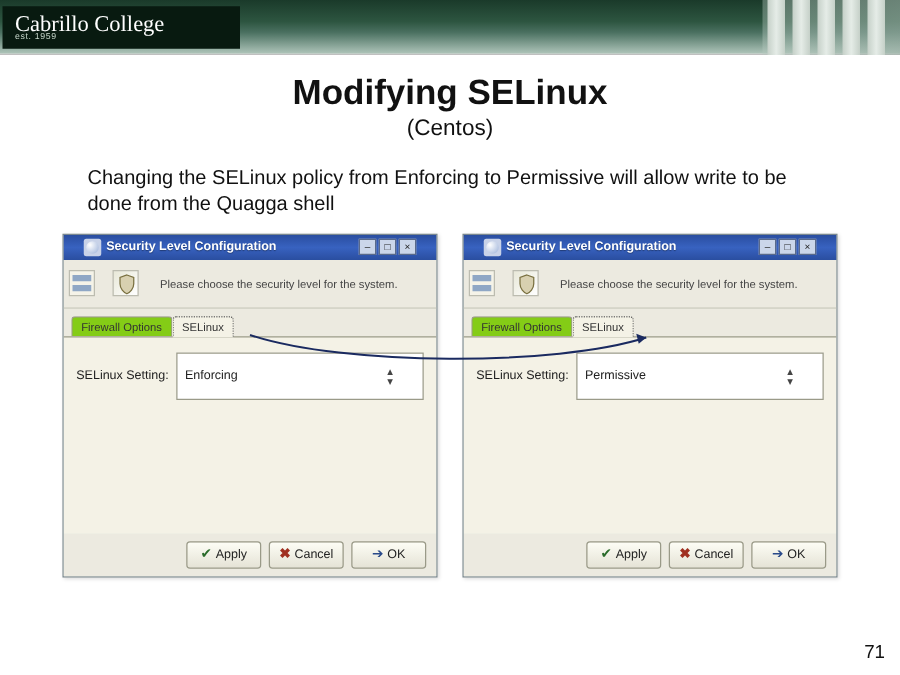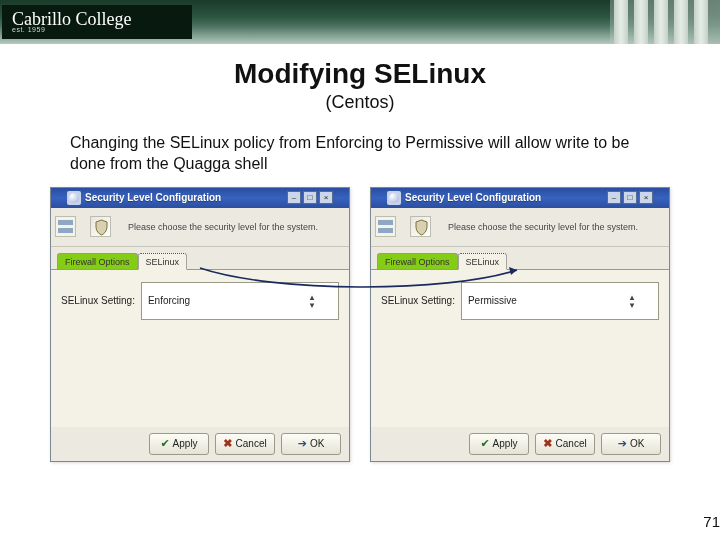--- a/index.html
+++ b/index.html
@@ -268,21 +268,21 @@
   .arrow-line {
     position: absolute;
     left: 195px;
     top: 78px;
     width: 330px;
     height: 30px;
     pointer-events: none;
   }
   .page-number {
     position: absolute;
-    right: 0;
+    right: 12px;
     bottom: 10px;
     font-size: 15px;
     color: #111;
   }
 </style>
 </head>
 <body>
 
 <div class="header-banner">
   <div class="logo-box">

